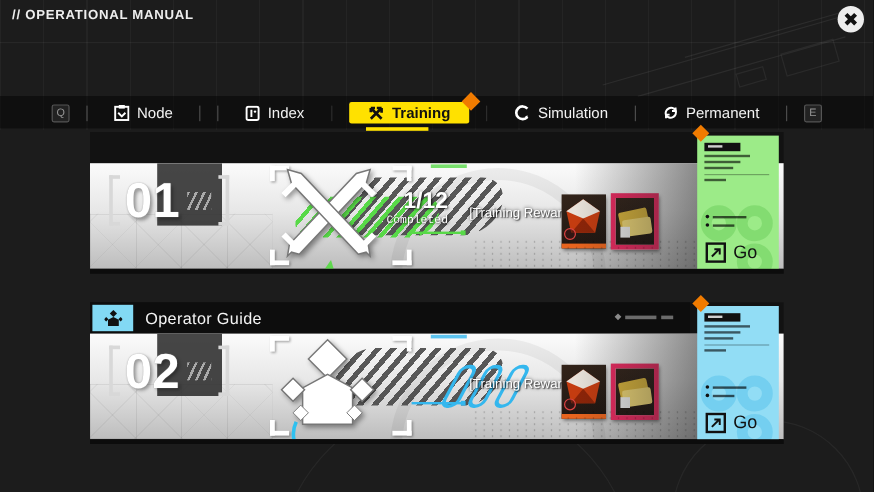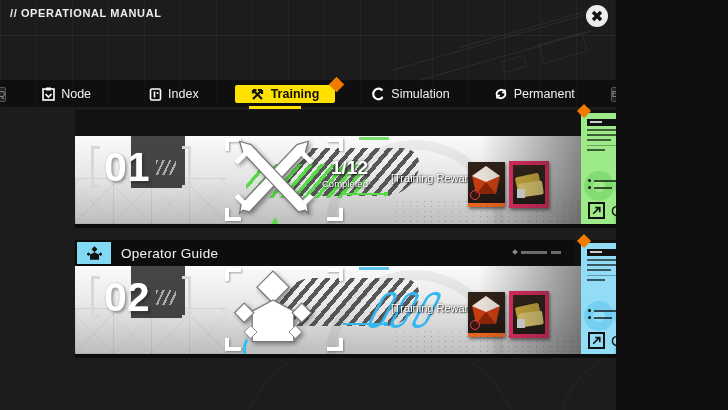--- a/index.html
+++ b/index.html
@@ -1,17 +1,17 @@
 <!DOCTYPE html>
 <html><head>
 <meta charset="utf-8">
 <style>
   html,body{margin:0;padding:0;background:#0e0e0e;}
   *{box-sizing:border-box;}
-  #screen{position:relative;width:616px;height:410px;background:#1c1c1c;overflow:hidden;
+  #screen{position:relative;width:728px;height:410px;background:#1c1c1c;overflow:hidden;
     font-family:"Liberation Sans","DejaVu Sans",sans-serif;}
   
   .bg-grid{position:absolute;top:0;left:0;width:100%;height:108px;
     background:repeating-linear-gradient(90deg,rgba(255,255,255,.035) 0 1px,transparent 1px 36px);}
   .bg-hline{position:absolute;left:0;width:100%;height:1px;background:rgba(255,255,255,.05);}
   .blueprint{position:absolute;top:0;right:0;width:260px;height:86px;overflow:hidden;opacity:.5;}
   .bp-line{position:absolute;background:rgba(255,255,255,.14);height:1px;}
   .bp-rect{position:absolute;border:1px solid rgba(255,255,255,.12);}
   .bg-ring{position:absolute;border-radius:50%;border:1px solid rgba(255,255,255,.05);}
   
@@ -88,21 +88,21 @@
     border-left:9px solid #5fd84e;border-top:7px solid transparent;border-bottom:7px solid transparent;
     transform:rotate(35deg);}
   .cyan-arc{position:absolute;left:168px;top:58px;width:52px;height:52px;border-radius:50%;
     border:3px solid transparent;border-bottom-color:#2fc1f0;border-left-color:#2fc1f0;
     transform:rotate(-20deg);}
   .micro-accent{position:absolute;left:284px;top:1px;width:30px;height:3px;}
   
   .completion{position:absolute;left:247px;top:22px;color:#fff;
     text-shadow:1px 1px 2px rgba(0,0,0,.65),0 0 3px rgba(0,0,0,.4);}
   .comp-count{font-size:19px;font-weight:bold;line-height:20px;text-align:right;}
-  .comp-label{font-size:9.5px;}
+  .comp-label{font-size:9.5px;font-family:Liberation Mono, monospace;}
   
   .rewards-label{position:absolute;left:316px;top:36px;color:#fff;font-size:11px;
     text-shadow:0 0 3px rgba(0,0,0,.8),1px 1px 1px rgba(0,0,0,.6);}
   .accent-line{position:absolute;left:268px;top:57px;width:44px;height:2px;}
   .accent-line::after{content:"";position:absolute;right:-1px;top:-1px;width:4px;height:4px;background:inherit;}
   .tile{position:absolute;top:26px;width:37px;height:45px;background:linear-gradient(160deg,#33241a,#1c1410);
     box-shadow:1px 2px 3px rgba(0,0,0,.5);}
   .tile-1{left:393px;}
   .tile-1 .bar{position:absolute;left:0;bottom:0;width:100%;height:4px;background:#e8641e;}
   .tile-2{left:434px;border:4px solid var(--pink);width:40px;height:47px;top:25px;}
@@ -289,21 +289,21 @@
           <svg width="9" height="9" viewBox="0 0 11 11">
               <path d="M1.5 9.5 L9 2 M4 2 H9.5 V7.5" stroke="#111" stroke-width="2" fill="none"></path>
             </svg>
         </div>
         <div class="go-label">Go</div>
       </div>
     </div>
     <div class="bottom-strip"></div>
   </div>
 
-  <div class="card" style="top:240px">
+  <div class="card" style="top:252px">
     <div class="card-header">
       <div class="card-badge" style="background:var(--blue)">
         <svg width="15" height="14" viewBox="0 0 20 18">
           <polygon points="10,0 14,4 10,8 6,4" fill="#111"></polygon>
           <polygon points="10,8 16,11 16,18 4,18 4,11" fill="#111"></polygon>
           <polygon points="2,8 4.5,10.5 2,13 -0.5,10.5" fill="#111"></polygon>
           <polygon points="18,8 20.5,10.5 18,13 15.5,10.5" fill="#111"></polygon>
         </svg>
       </div>
       <div class="card-title">Operator Guide</div>

